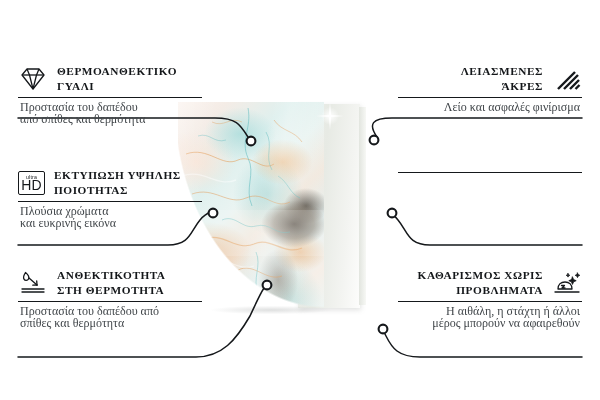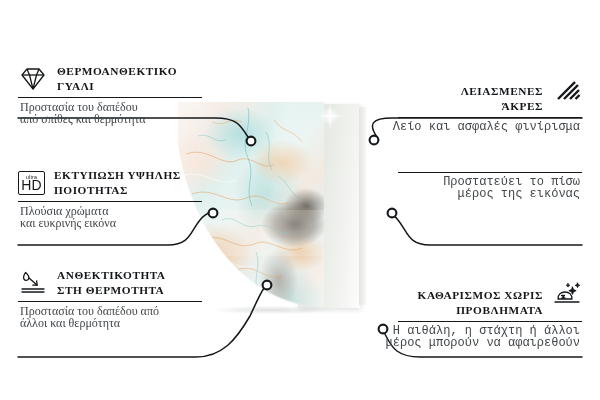--- a/index.html
+++ b/index.html
@@ -82,32 +82,32 @@
   .ttl{
     font-family:Liberation Serif, serif;
     font-weight:700;
     font-size:11.3px;
     letter-spacing:.55px;
     line-height:14.5px;
     color:#14171a;
     white-space:pre-line;
   }
   .callout.left .ttl{text-align:left;}
-  .callout.right .ttl{text-align:right;margin-top:20px;}
+  .callout.right .ttl{text-align:right;}
   .rule{height:1.4px;background:#15181b;margin-top:4px;}
   .sub{
     font-family:"Liberation Serif", serif;
     font-size:12px;
     line-height:11.6px;
     color:#41464a;
     margin-top:4px;
     white-space:pre-line;
   }
   .callout.left .sub{text-align:left;padding-left:2px;}
-  .callout.right .sub{text-align:right;padding-right:2px;font-family:Liberation Mono, monospace;}
+  .callout.right .sub{text-align:right;padding-right:2px;}
   .ico{width:30px;height:26px;flex:0 0 auto;display:block;}
   .callout.left .ico{margin-right:9px;}
   .callout.right .ico{margin-left:9px;}
   .hdbox{
     width:25px;height:22px;border:1.5px solid #15181b;border-radius:2px;
     display:flex;flex-direction:column;align-items:center;justify-content:center;
     font-family:"Liberation Sans", sans-serif;color:#15181b;
   }
   .hdbox .u{font-size:5.2px;line-height:5.4px;letter-spacing:.2px;}
   .hdbox .h{font-size:14px;line-height:8.8px;font-weight:400;letter-spacing:.2px;text-align:right;}
@@ -230,21 +230,21 @@
             <path d="M19 15 L18.7 10.9"></path>
           <path d="M4 19 L26 19"></path>
             <path d="M4 22 L26 22"></path>
         </g>
       </svg>
       <div class="ttl">ΑΝΘΕΚΤΙΚΟΤΗΤΑ
 ΣΤΗ ΘΕΡΜΟΤΗΤΑ</div>
     </div>
     <div class="rule" style="width:184px;"></div>
     <div class="sub">Προστασία του δαπέδου από
-άλλοι και θερμότητα</div>
+σπίθες και θερμότητα</div>
   </div>
 
   <div class="callout right" style="left:382px;top:64px;width:200px;">
     <div class="head">
       <div class="ttl">ΛΕΙΑΣΜΕΝΕΣ
 ΆΚΡΕΣ</div>
       <svg class="ico" viewBox="0 0 30 26">
         <g stroke="#15181b" stroke-width="2.4" stroke-linecap="butt">
           <path d="M6 23 L23 6"></path>
           <path d="M12 23 L26 9"></path>
@@ -252,22 +252,20 @@
           <path d="M23.5 23 L27.5 19"></path>
         </g>
       </svg>
     </div>
     <div class="rule" style="width:184px;margin-left:16px;"></div>
     <div class="sub">Λείο και ασφαλές φινίρισμα</div>
   </div>
 
   <div class="callout right" style="left:382px;top:168px;width:200px;">
     <div class="rule" style="width:184px;margin-left:16px;"></div>
-    <div class="sub">Προστατεύει το πίσω
-μέρος της εικόνας</div>
   </div>
 
   <div class="callout right" style="left:382px;top:268px;width:200px;">
     <div class="head">
       <div class="ttl">ΚΑΘΑΡΙΣΜΟΣ ΧΩΡΙΣ
 ΠΡΟΒΛΗΜΑΤΑ</div>
       <svg class="ico" viewBox="0 0 30 26">
         <g fill="none" stroke="#15181b" stroke-width="1.3" stroke-linecap="round" stroke-linejoin="round">
           <path d="M6 19 C6 14.5 9 12 13 12 C17 12 20 14.5 20 19 Z"></path>
           <path d="M3 22 L27 22"></path>

